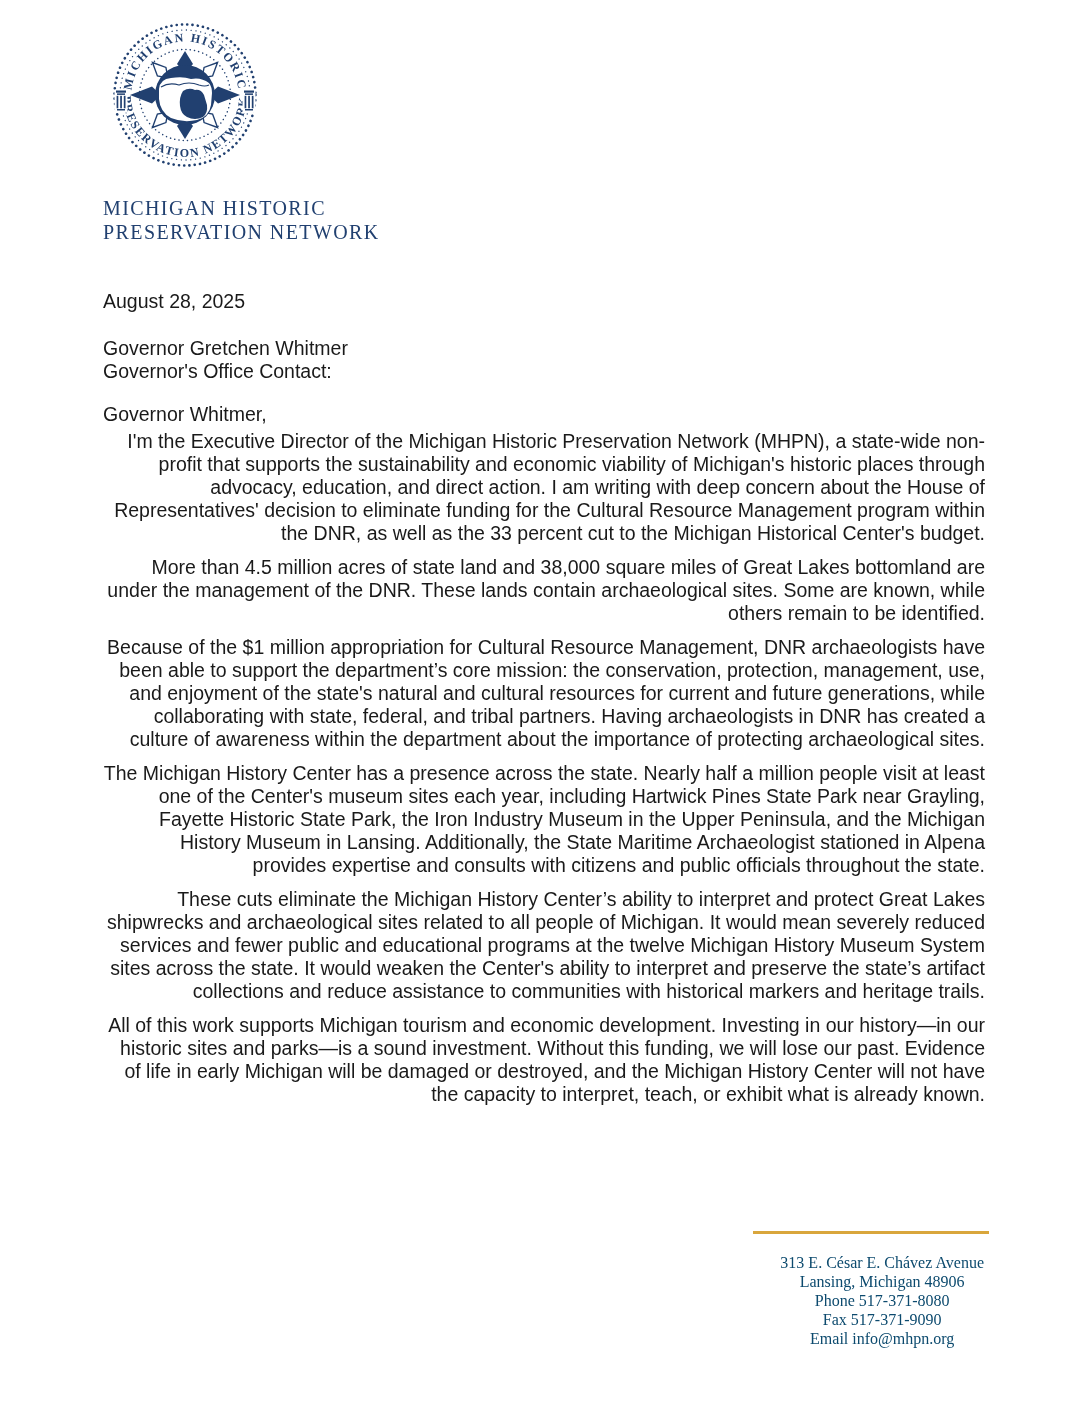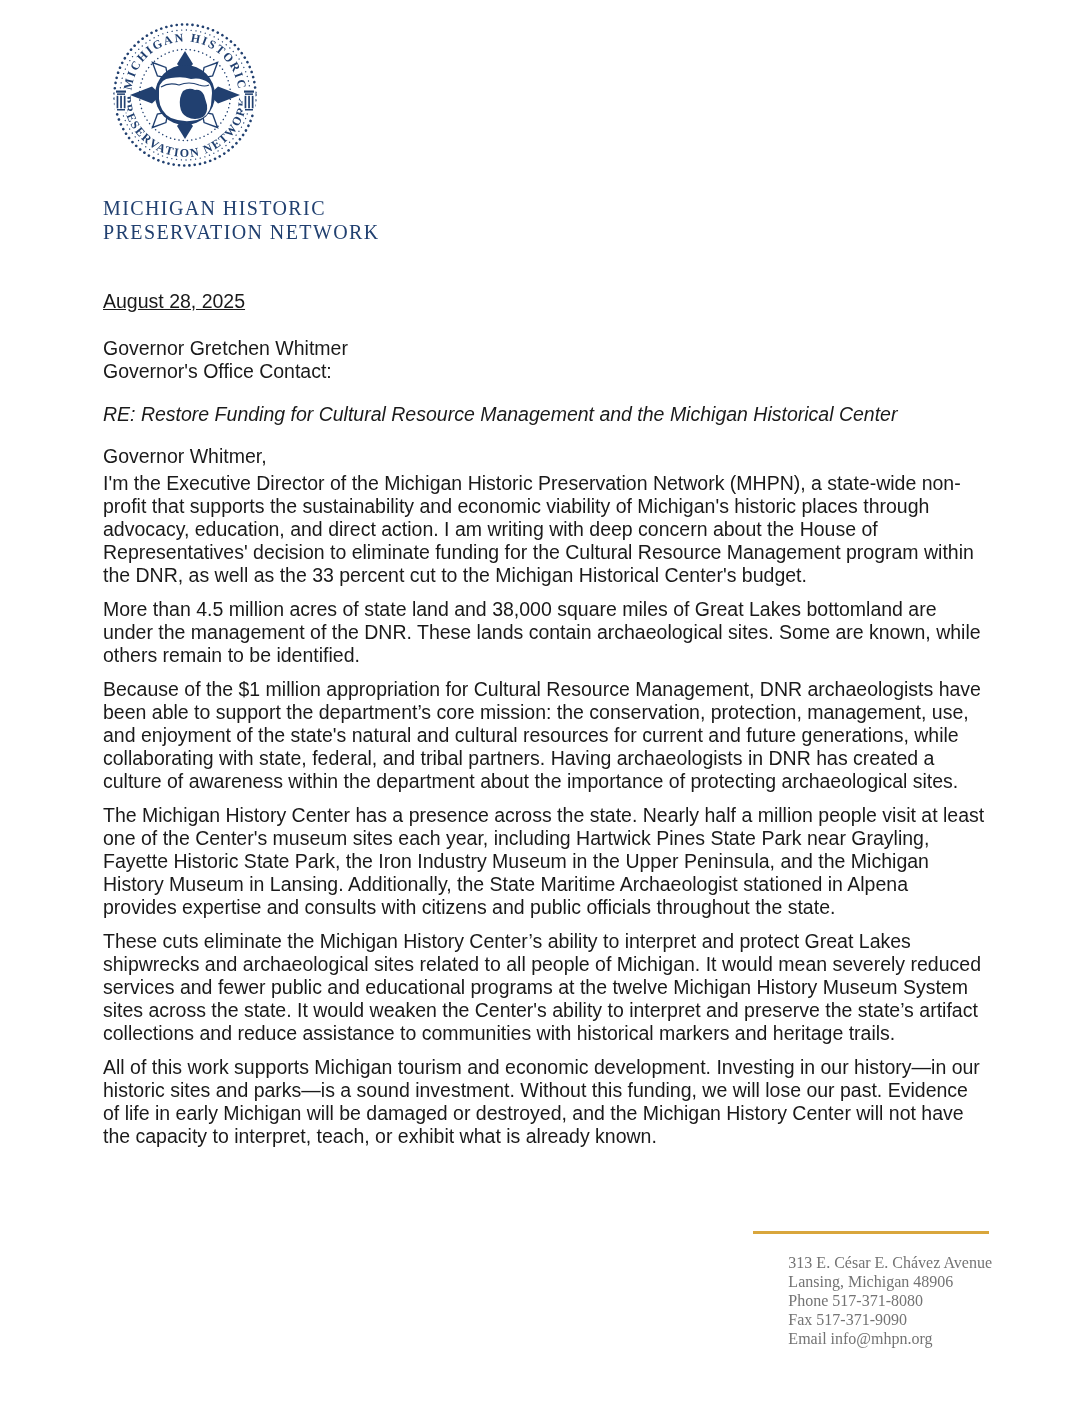--- a/index.html
+++ b/index.html
@@ -14,37 +14,37 @@
     position:absolute; left:103px; top:196px;
     font-family:"Liberation Serif", serif; font-size:20px; line-height:24px;
     letter-spacing:1.4px; color:#214070;
   }
 
   
   .letter {
     position:absolute; left:103px; top:290px; width:882px;
     font-size:19.5px; line-height:23px;
   }
-  .letter .date       { margin:0 0 24px 0;text-decoration:underline; }
+  .letter .date       { margin:0 0 24px 0; }
   .letter .recipient  { margin:6px 0 20px 0; }
   .letter .subject    { font-style:italic; margin:0 0 19px 0; }
   .letter .salutation { margin:0 0 4px 0; }
-  .letter p           { margin:0 0 11px 0; }
+  .letter p           { margin:0 0 11px 0;text-align:right; }
   .letter p:last-child{ margin-bottom:0; }
   a.email-link { color:#0000EE; text-decoration:underline; cursor:pointer; }
 
   
   .footer-rule {
     position:absolute; left:753px; top:1231px; width:236px; height:3px;
     background:#D9A63C;
   }
   .footer-text {
-    position:absolute; right:96px; top:1253px; text-align:left;
+    position:absolute; right:104px; top:1253px; text-align:center;
     font-family:"Liberation Serif", serif; font-size:16px; line-height:19px;
-    color:#737373;
+    color:#0c4a6e;
   }
 </style>
 </head>
 <body>
 
 <div class="page">
 
   <svg class="seal" viewBox="0 0 148 148" aria-hidden="true">
 
     <g fill="none" stroke="#214070">
@@ -115,21 +115,20 @@
   </div>
 
   <main class="letter">
     <div class="date">August 28, 2025</div>
 
     <div class="recipient">
       <div>Governor Gretchen Whitmer</div>
       <div>Governor's Office Contact:</div>
     </div>
 
-    <div class="subject">RE: Restore Funding for Cultural Resource Management and the Michigan Historical Center</div>
     <div class="salutation">Governor Whitmer,</div>
 
     <p>I'm the Executive Director of the Michigan Historic Preservation Network (MHPN), a state-wide non-profit that supports the sustainability and economic viability of Michigan's historic places through advocacy, education, and direct action. I am writing with deep concern about the House of Representatives' decision to eliminate funding for the Cultural Resource Management program within the DNR, as well as the 33 percent cut to the Michigan Historical Center's budget.</p>
     <p>More than 4.5 million acres of state land and 38,000 square miles of Great Lakes bottomland are under the management of the DNR. These lands contain archaeological sites. Some are known, while others remain to be identified.</p>
     <p>Because of the $1 million appropriation for Cultural Resource Management, DNR archaeologists have been able to support the department’s core mission: the conservation, protection, management, use, and enjoyment of the state's natural and cultural resources for current and future generations, while collaborating with state, federal, and tribal partners. Having archaeologists in DNR has created a culture of awareness within the department about the importance of protecting archaeological sites.</p>
     <p>The Michigan History Center has a presence across the state. Nearly half a million people visit at least one of the Center's museum sites each year, including Hartwick Pines State Park near Grayling, Fayette Historic State Park, the Iron Industry Museum in the Upper Peninsula, and the Michigan History Museum in Lansing. Additionally, the State Maritime Archaeologist stationed in Alpena provides expertise and consults with citizens and public officials throughout the state.</p>
     <p>These cuts eliminate the Michigan History Center’s ability to interpret and protect Great Lakes shipwrecks and archaeological sites related to all people of Michigan. It would mean severely reduced services and fewer public and educational programs at the twelve Michigan History Museum System sites across the state. It would weaken the Center's ability to interpret and preserve the state’s artifact collections and reduce assistance to communities with historical markers and heritage trails.</p>
     <p>All of this work supports Michigan tourism and economic development. Investing in our history—in our historic sites and parks—is a sound investment. Without this funding, we will lose our past. Evidence of life in early Michigan will be damaged or destroyed, and the Michigan History Center will not have the capacity to interpret, teach, or exhibit what is already known.</p>
   </main>
 

